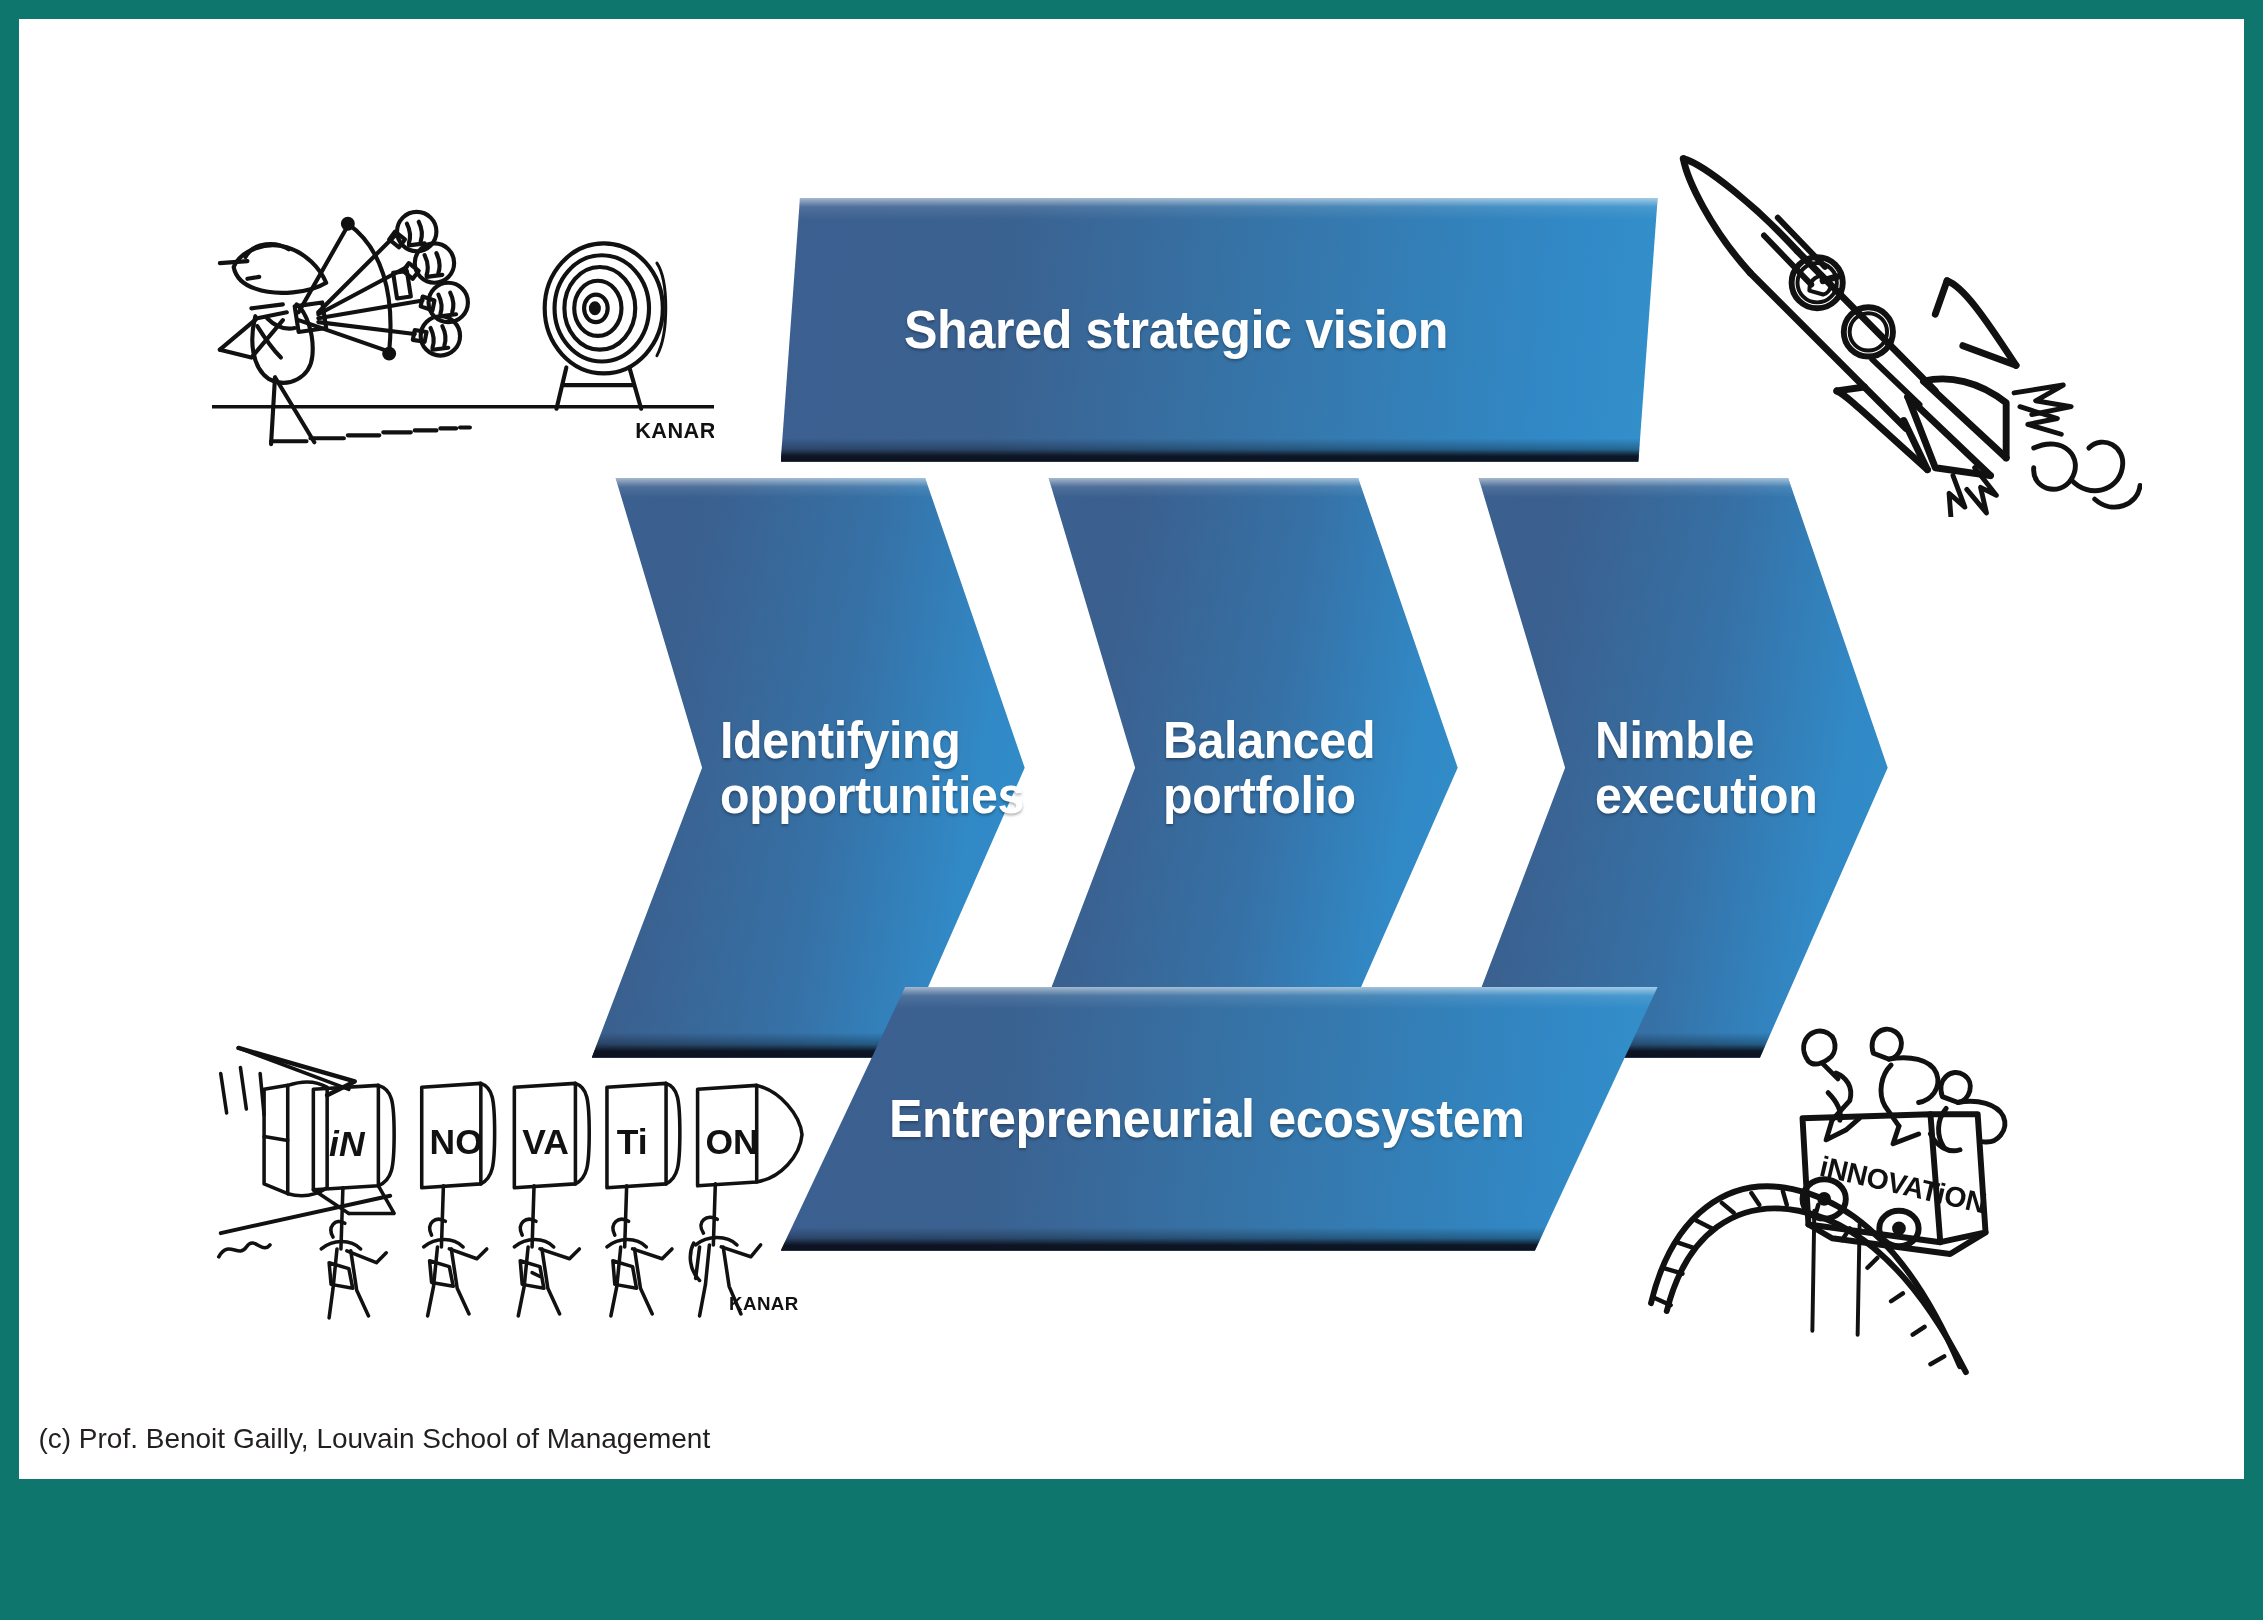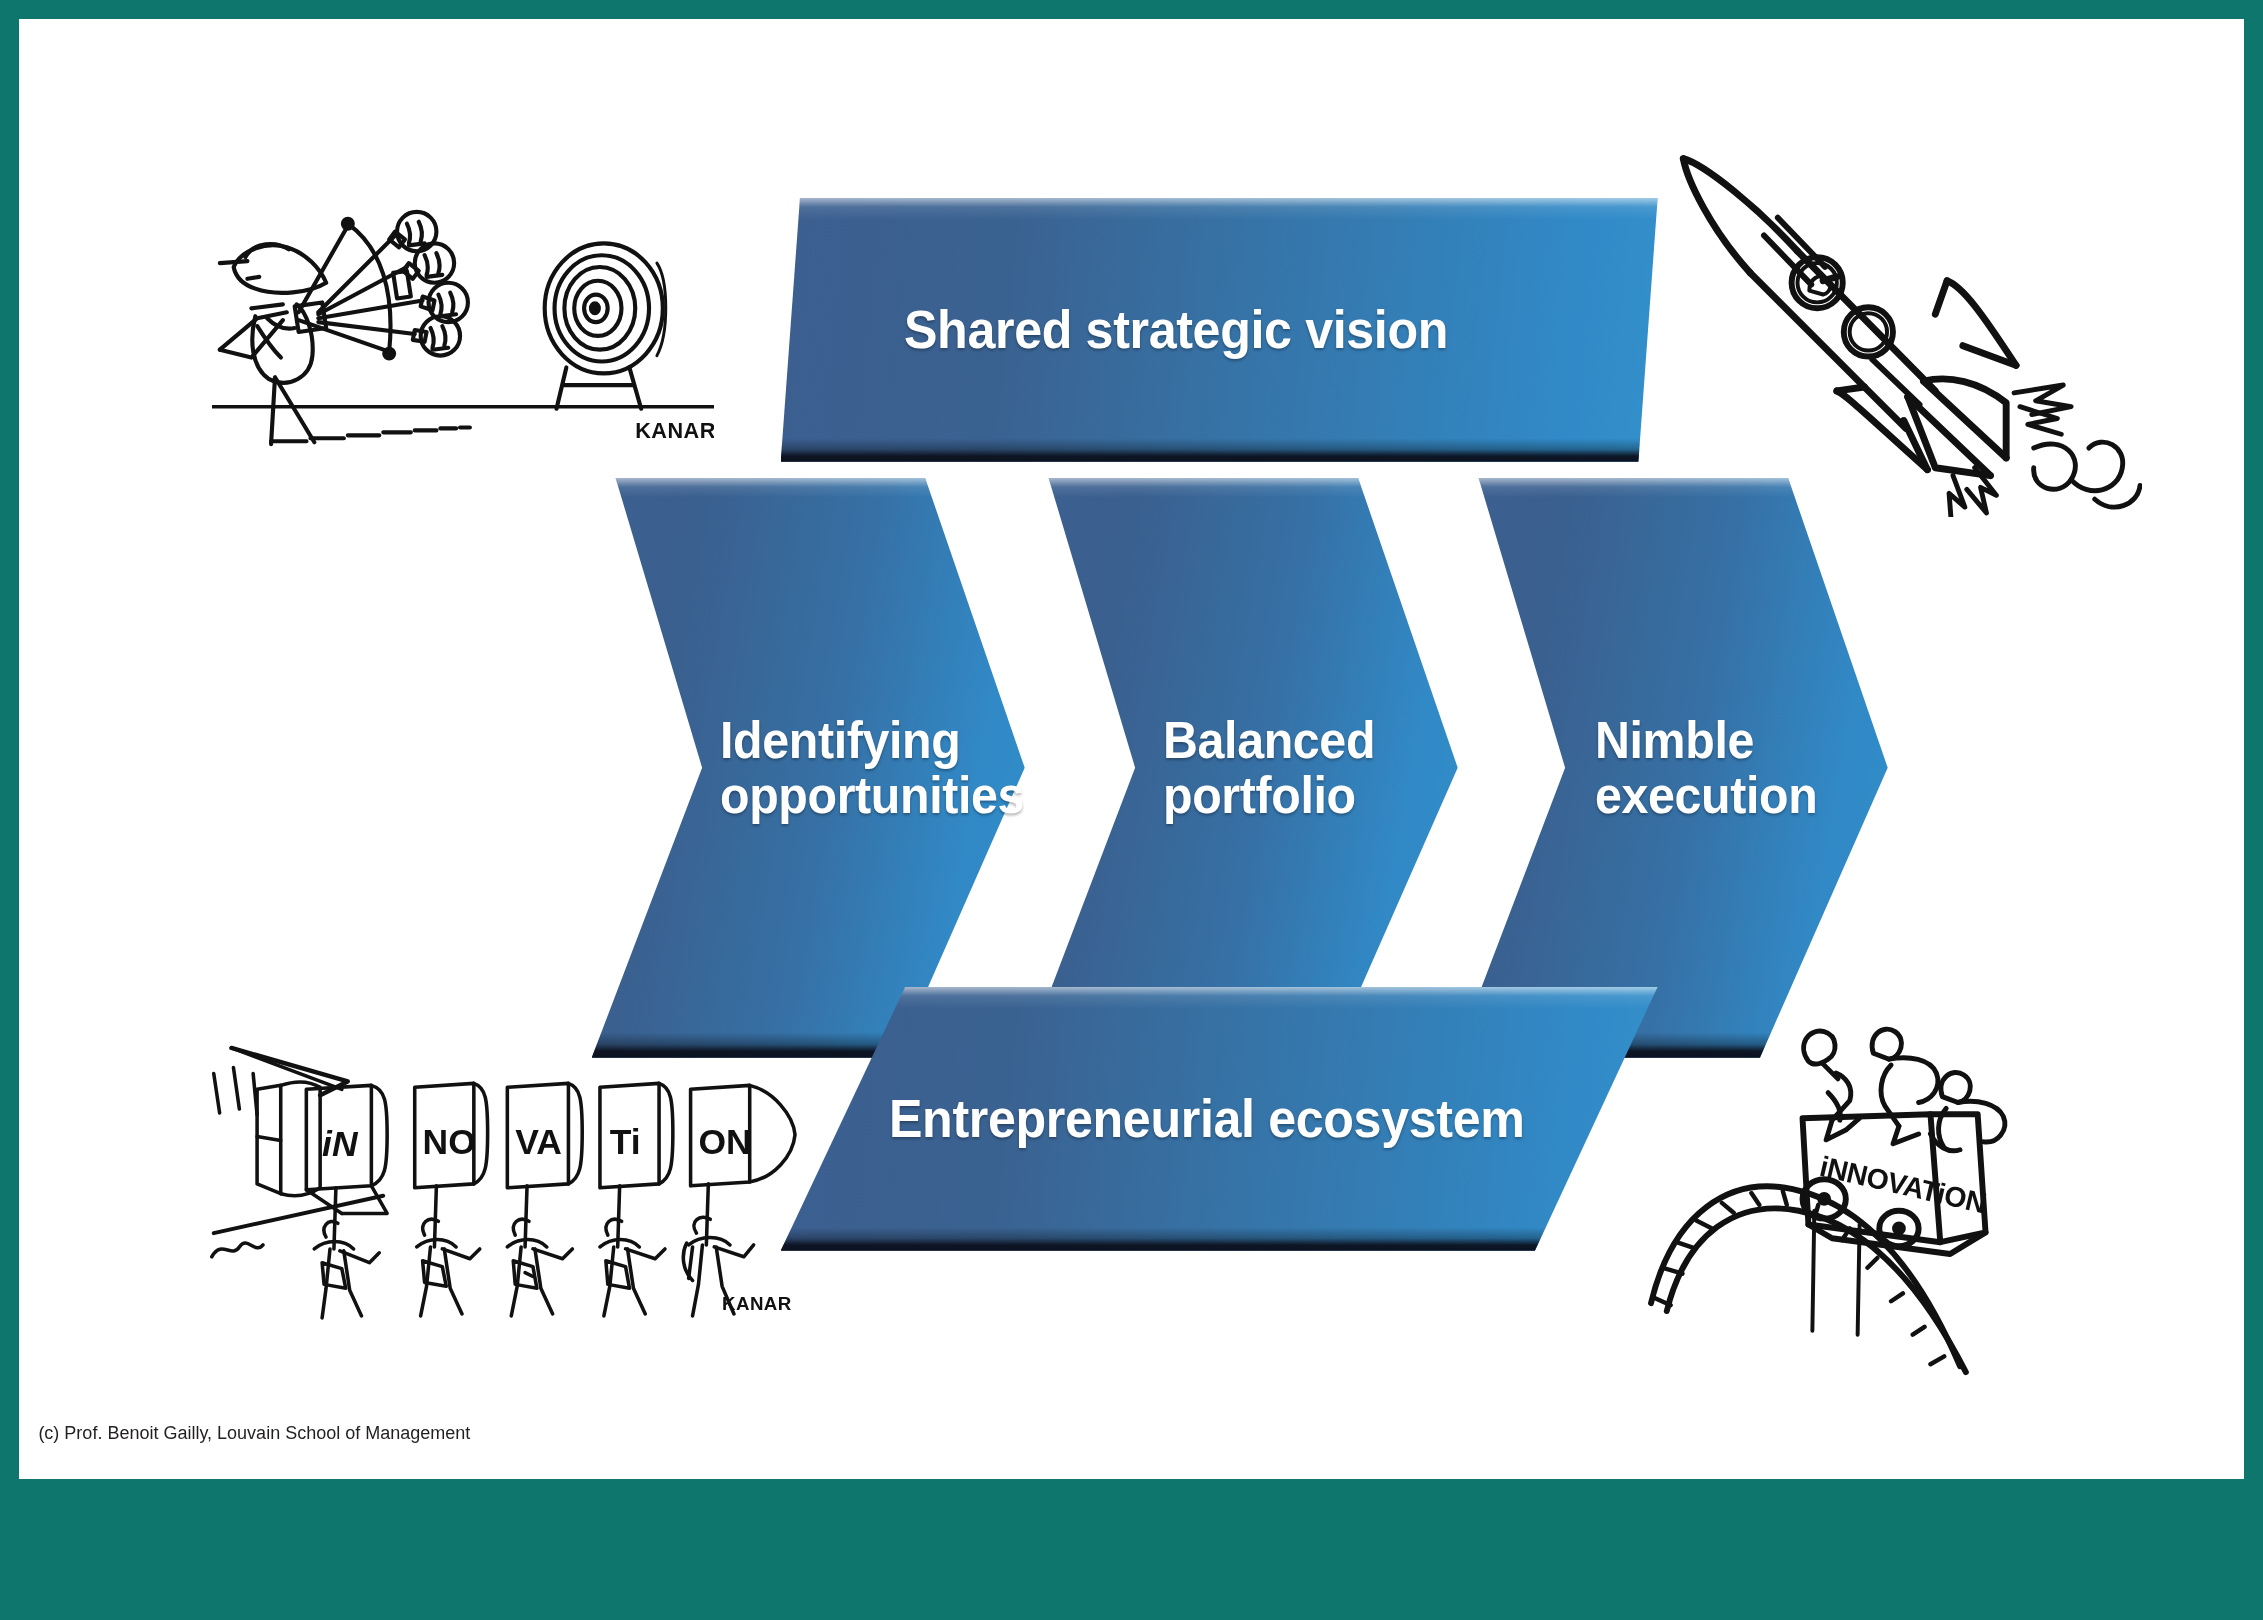--- a/index.html
+++ b/index.html
@@ -136,31 +136,31 @@
   #shape-nimble .shape-label { margin-left: 140px; }
 
   
   .cartoon {
     position: absolute;
   }
   .cartoon svg { display: block; }
 
   #cartoon-archer       { left: 193px;  top: 183px;  width: 502px; height: 256px; }
   #cartoon-rocket       { left: 1621px; top: 114px;  width: 502px; height: 384px; }
-  #cartoon-innovation-march { left: 177px; top: 1011px; width: 601px; height: 292px; }
+  #cartoon-innovation-march { left: 184px; top: 1011px; width: 601px; height: 292px; }
   #cartoon-rollercoaster{ left: 1616px; top: 991px; width: 400px; height: 368px; }
 
   .ink { fill: none; stroke: #111111; stroke-linecap: round; stroke-linejoin: round; }
 
   
   #footer-credit {
     position: absolute;
     left: 19.7px;
     top: 1404px;
-    font-size: 18px;
+    font-size: 28px;
     color: #231f20;
     font-family: "Liberation Sans", "DejaVu Sans", sans-serif;
     white-space: nowrap;
   }
 </style>
 </head>
 <body>
 
 <div id="slide-frame">
   <div id="slide-canvas">

